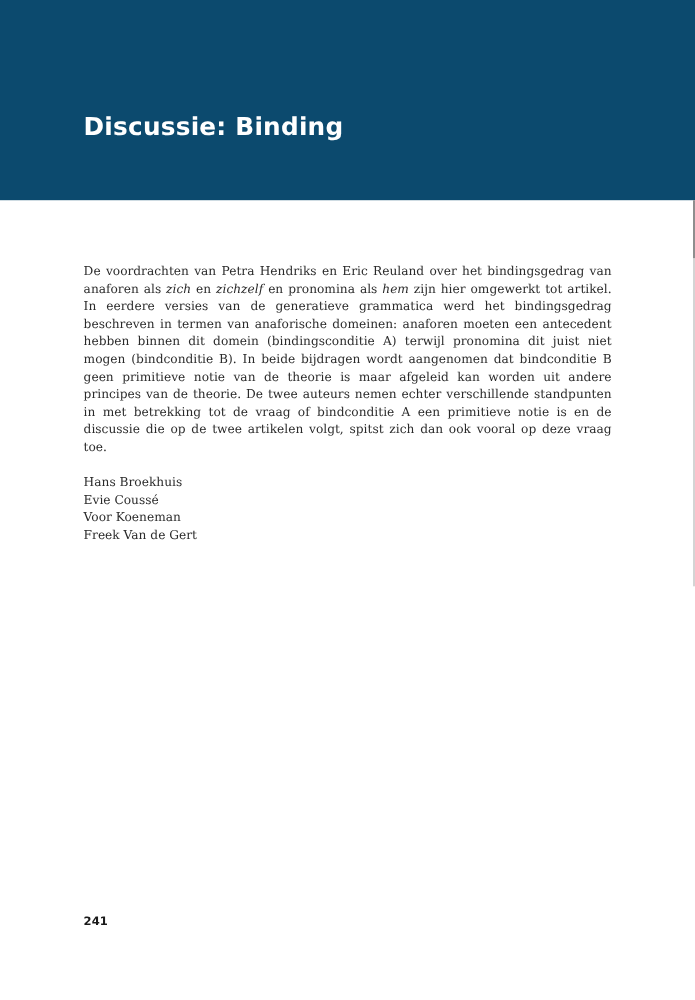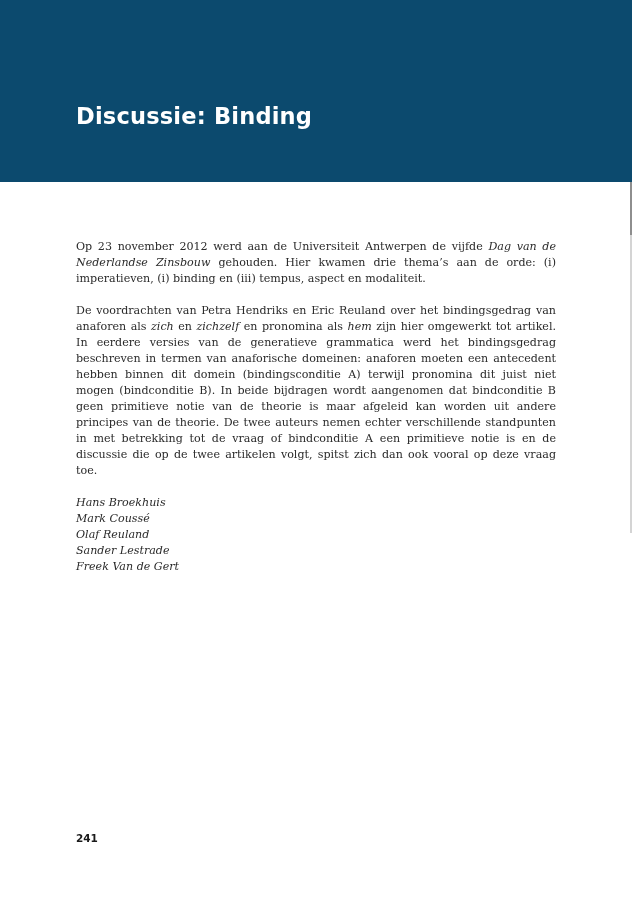--- a/index.html
+++ b/index.html
@@ -68,21 +68,20 @@
       font-style: italic;
     }
     .authors {
       list-style: none;
       margin: 0;
       padding: 0;
     }
     .authors li {
       margin: 0;
       line-height: 16px;
-      font-style: italic;
     }
     .footer {
       position: absolute;
       left: 76px;
       top: 832px;
       width: 480px;
       height: 18px;
       font-family: "DejaVu Sans", sans-serif;
       font-weight: bold;
       font-size: 10.5px;
@@ -110,26 +109,24 @@
 <body>
 
 <div class="header-band">
   <h1 class="page-title">Discussie: Binding</h1>
 </div>
 
 <div class="scroll-edge-dark"></div>
 <div class="scroll-edge-light"></div>
 
 <div class="body-text">
-  <p><span>Op 23 november 2012 werd aan de Universiteit Antwerpen de vijfde </span><em>Dag van de Nederlandse Zinsbouw</em><span> gehouden. Hier kwamen drie thema’s aan de orde: (i) imperatieven, (i) binding en (iii) tempus, aspect en modaliteit.</span></p>
   <p><span>De voordrachten van Petra Hendriks en Eric Reuland over het bindingsgedrag van anaforen als </span><em>zich</em><span> en </span><em>zichzelf</em><span> en pronomina als </span><em>hem</em><span> zijn hier omgewerkt tot artikel. In eerdere versies van de generatieve grammatica werd het bindingsgedrag beschreven in termen van anaforische domeinen: anaforen moeten een antecedent hebben binnen dit domein (bindingsconditie A) terwijl pronomina dit juist niet mogen (bindconditie B). In beide bijdragen wordt aangenomen dat bindconditie B geen primitieve notie van de theorie is maar afgeleid kan worden uit andere principes van de theorie. De twee auteurs nemen echter verschillende standpunten in met betrekking tot de vraag of bindconditie A een primitieve notie is en de discussie die op de twee artikelen volgt, spitst zich dan ook vooral op deze vraag toe.</span></p>
   <ul class="authors">
     <li>Hans Broekhuis</li>
-    <li>Mark Coussé</li>
-    <li>Olaf Reuland</li>
-    <li>Sander Lestrade</li>
+    <li>Evie Coussé</li>
+    <li>Voor Koeneman</li>
     <li>Freek Van de Gert</li>
   </ul>
 </div>
 
 <div class="footer">
   <span class="page-number">241</span>
 </div>
 
 </body></html>

